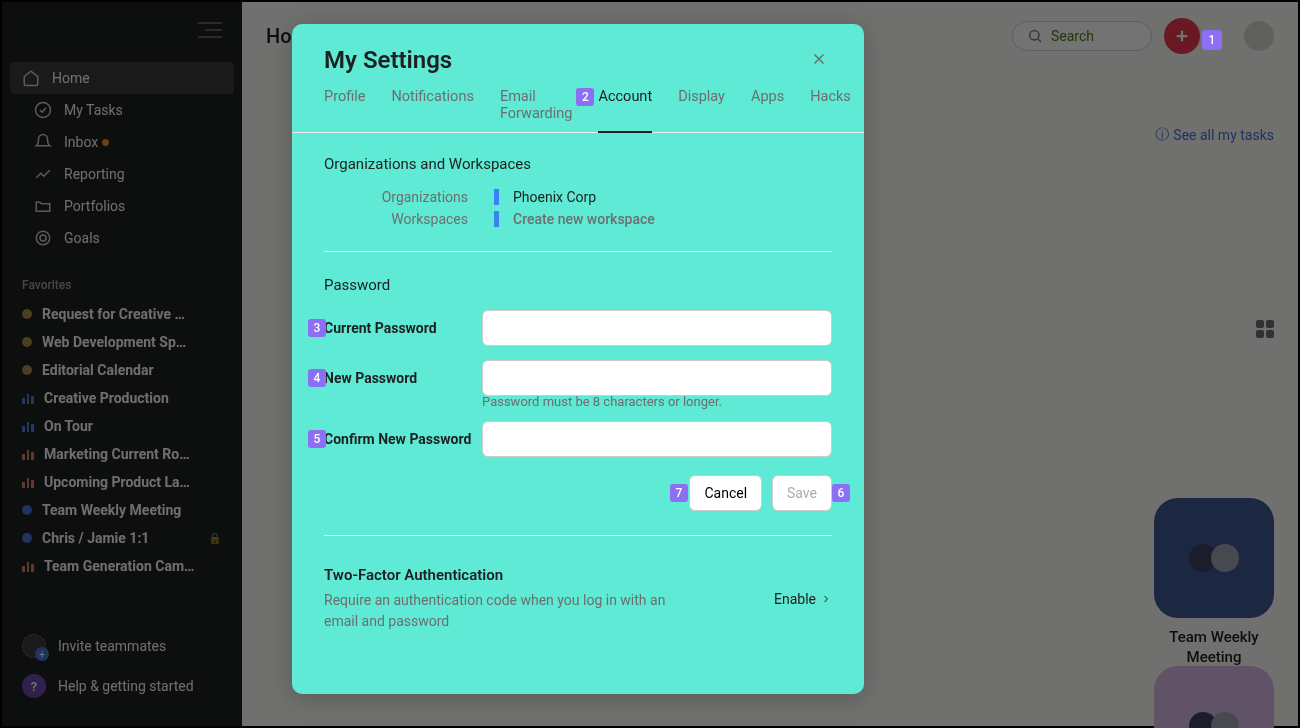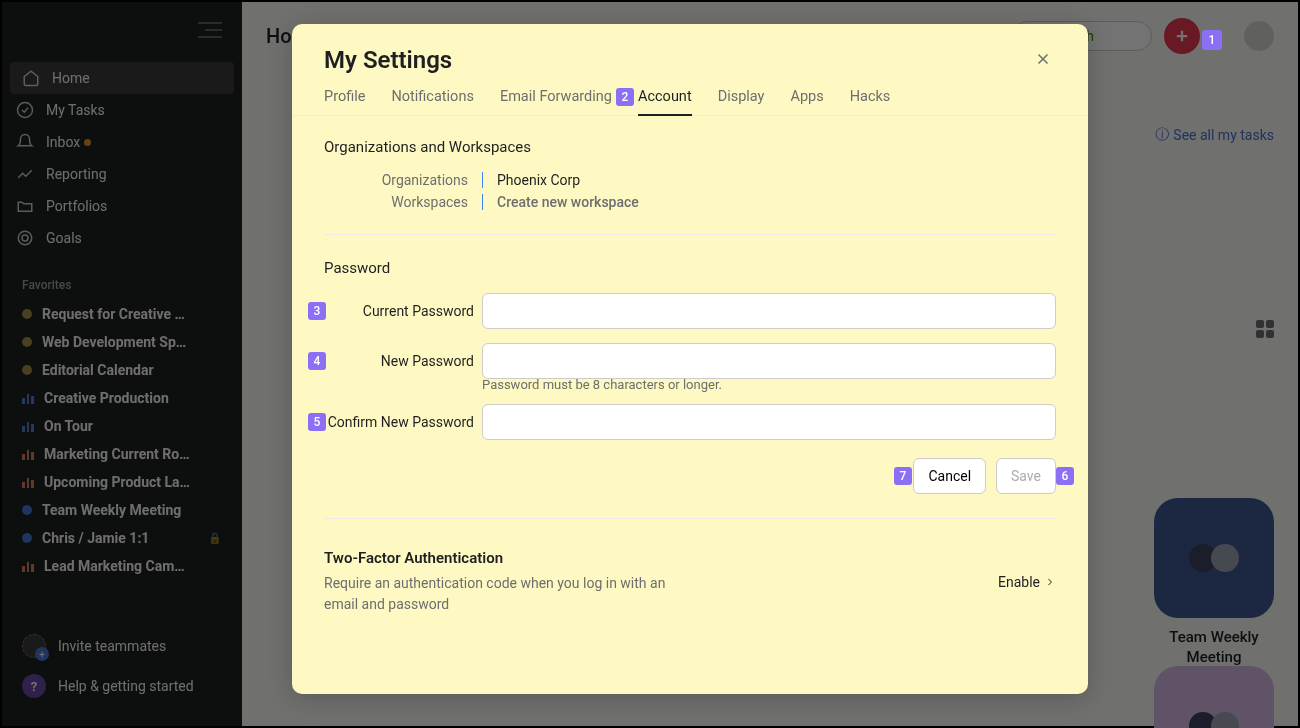--- a/index.html
+++ b/index.html
@@ -9,21 +9,21 @@
     .app-container { display: flex; height: 100%; border: 2px solid #000; }
     .sidebar { width: 240px; background: #1e1f21; padding: 12px 0; display: flex; flex-direction: column; }
     .sidebar-header { display: flex; justify-content: flex-end; padding: 8px 20px; }
     .collapse-icon { width: 24px; height: 16px; display: flex; flex-direction: column; justify-content: space-between; opacity: 0.5; }
     .collapse-icon span { height: 2px; background: #a2a0a2; width: 100%; }
     .collapse-icon span:nth-child(1) { width: 100%; }
     .collapse-icon span:nth-child(2) { width: 70%; align-self: flex-end; }
     .collapse-icon span:nth-child(3) { width: 100%; }
     
     .nav-section { padding: 4px 0; margin-top: 12px; }
-    .nav-item { display: flex; align-items: center; padding: 7px 14px; font-size: 14px; color: #f5f4f3; gap: 12px; cursor: pointer; }
+    .nav-item { display: flex; align-items: center; padding: 7px 32px; font-size: 14px; color: #f5f4f3; gap: 12px; cursor: pointer; }
     .nav-item.active { background: #3a3b3d; border-radius: 4px; margin: 0 8px; padding: 7px 12px; }
     .nav-icon { width: 18px; height: 18px; display: flex; align-items: center; justify-content: center; opacity: 0.8; }
     .inbox-dot { width: 7px; height: 7px; border-radius: 50%; background: #e8912d; margin-left: -8px; }
     
     .sidebar-section-title { padding: 8px 20px; font-size: 12px; color: #a2a0a2; font-weight: 500; margin-top: 12px; }
     
     .favorite-item { display: flex; align-items: center; padding: 6px 20px; gap: 10px; font-size: 14px; color: #f5f4f3; cursor: pointer; }
     .fav-dot { width: 10px; height: 10px; border-radius: 50%; flex-shrink: 0; }
     .fav-bars { width: 12px; height: 12px; display: flex; align-items: flex-end; gap: 2px; flex-shrink: 0; }
     .fav-bars span { width: 3px; background: currentColor; }
@@ -61,41 +61,41 @@
     .people-icon .person.light { background: #9ca3af; margin-left: -6px; }
     
     .view-icons { position: absolute; right: 24px; top: 318px; display: flex; gap: 6px; color: #6d6e6f; }
     .grid-icon-wrap { display: grid; grid-template-columns: 1fr 1fr; grid-template-rows: 1fr 1fr; gap: 2px; width: 18px; height: 18px; }
     .grid-icon-wrap span { background: #6d6e6f; border-radius: 2px; }
     
     
     .backdrop { position: absolute; inset: 0; background: rgba(0,0,0,0.55); }
     
     
-    .modal { position: absolute; top: 24px; left: 292px; width: 796px; height: 670px; background: #fef9c3; border-radius: 10px; color: #1e1f21; overflow: hidden; box-shadow: 0 4px 24px rgba(0,0,0,0.2); }
+    .modal { position: absolute; top: 24px; left: 292px; width: 572px; height: 670px; background: #5eead4; border-radius: 10px; color: #1e1f21; overflow: hidden; box-shadow: 0 4px 24px rgba(0,0,0,0.2); }
     .modal-header { padding: 22px 32px 0; display: flex; justify-content: space-between; align-items: flex-start; }
     .modal-title { font-size: 24px; font-weight: 600; }
     .modal-close { font-size: 20px; color: #6d6e6f; cursor: pointer; padding: 4px; }
     .modal-tabs { display: flex; gap: 26px; padding: 14px 32px 0; border-bottom: 1px solid #edeae9; }
     .modal-tab { padding-bottom: 10px; font-size: 14.5px; color: #6d6e6f; cursor: pointer; position: relative; }
     .modal-tab.active { color: #1e1f21; }
     .modal-tab.active::after { content: ""; position: absolute; left: 0; right: 0; bottom: -1px; height: 2px; background: #1e1f21; }
     .modal-tab-badge { position: absolute; left: -22px; top: 0; width: 18px; height: 18px; border-radius: 3px; background: #8d6ff5; color: #fff; font-size: 12px; display: flex; align-items: center; justify-content: center; font-weight: 500; }
     
     .modal-body { padding: 22px 32px; }
     .section-title { font-size: 15px; font-weight: 400; margin-bottom: 16px; }
-    .row-line { display: flex; align-items: flex-start; margin-bottom: 6px; }
+    .row-line { display: flex; align-items: flex-start; margin-bottom: 6px; gap: 12px; }
     .row-label { width: 158px; text-align: right; padding-right: 14px; font-size: 14px; color: #6d6e6f; }
     .row-value { font-size: 14px; color: #1e1f21; padding-left: 14px; flex: 1; }
-    .row-divider { border-left: 1px solid #3b82f6; }
+    .row-divider { border-left: 5px solid #3b82f6; }
     .row-value.link { color: #6d6e6f; font-weight: 500; cursor: pointer; }
     .section-divider { height: 1px; background: #edeae9; margin: 24px 0; }
     
     .form-row { display: flex; align-items: center; margin-bottom: 14px; position: relative; }
-    .form-label-wrap { width: 158px; text-align: right; padding-right: 8px; font-size: 14px; color: #1e1f21; line-height: 1.3; }
+    .form-label-wrap { width: 158px; text-align: left; padding-right: 8px; font-size: 14px; color: #1e1f21; line-height: 1.3; font-weight: bold; }
     .form-input { flex: 1; height: 36px; border: 1px solid #cfcbcb; border-radius: 6px; padding: 0 10px; font-size: 14px; }
     .form-hint { font-size: 13px; color: #6d6e6f; margin-left: 158px; margin-top: -8px; margin-bottom: 12px; }
     .side-badge { position: absolute; left: -16px; width: 18px; height: 18px; border-radius: 3px; background: #8d6ff5; color: #fff; font-size: 12px; display: flex; align-items: center; justify-content: center; font-weight: 500; }
     
     .button-row { display: flex; justify-content: flex-end; gap: 10px; margin-top: 18px; position: relative; }
     .btn { height: 36px; padding: 0 14px; border-radius: 6px; border: 1px solid #cfcbcb; background: #fff; font-size: 14px; cursor: pointer; display: flex; align-items: center; }
     .btn.disabled { color: #afabac; }
     .btn-badge { position: absolute; width: 18px; height: 18px; border-radius: 3px; background: #8d6ff5; color: #fff; font-size: 12px; display: flex; align-items: center; justify-content: center; font-weight: 500; }
     .btn-badge.b6 { right: -18px; top: 9px; }
     
@@ -230,21 +230,21 @@
         <span class="fav-dot" style="background:#4573d2"></span>
         <span class="fav-text">Chris / Jamie 1:1</span>
         <span class="lock-icon">🔒</span>
       </div>
     <div class="favorite-item">
         <span class="fav-bars" style="color:#d97a63">
           <span></span>
           <span></span>
           <span></span>
         </span>
-        <span class="fav-text">Lead Marketing Cam…</span>
+        <span class="fav-text">Team Generation Cam…</span>
       </div>
 
     <div class="sidebar-bottom">
       <div class="invite-item">
         <span class="invite-avatar"></span>
         <span>Invite teammates</span>
       </div>
       <div class="help-item">
         <span class="help-icon">?</span>
         <span>Help &amp; getting started</span>

